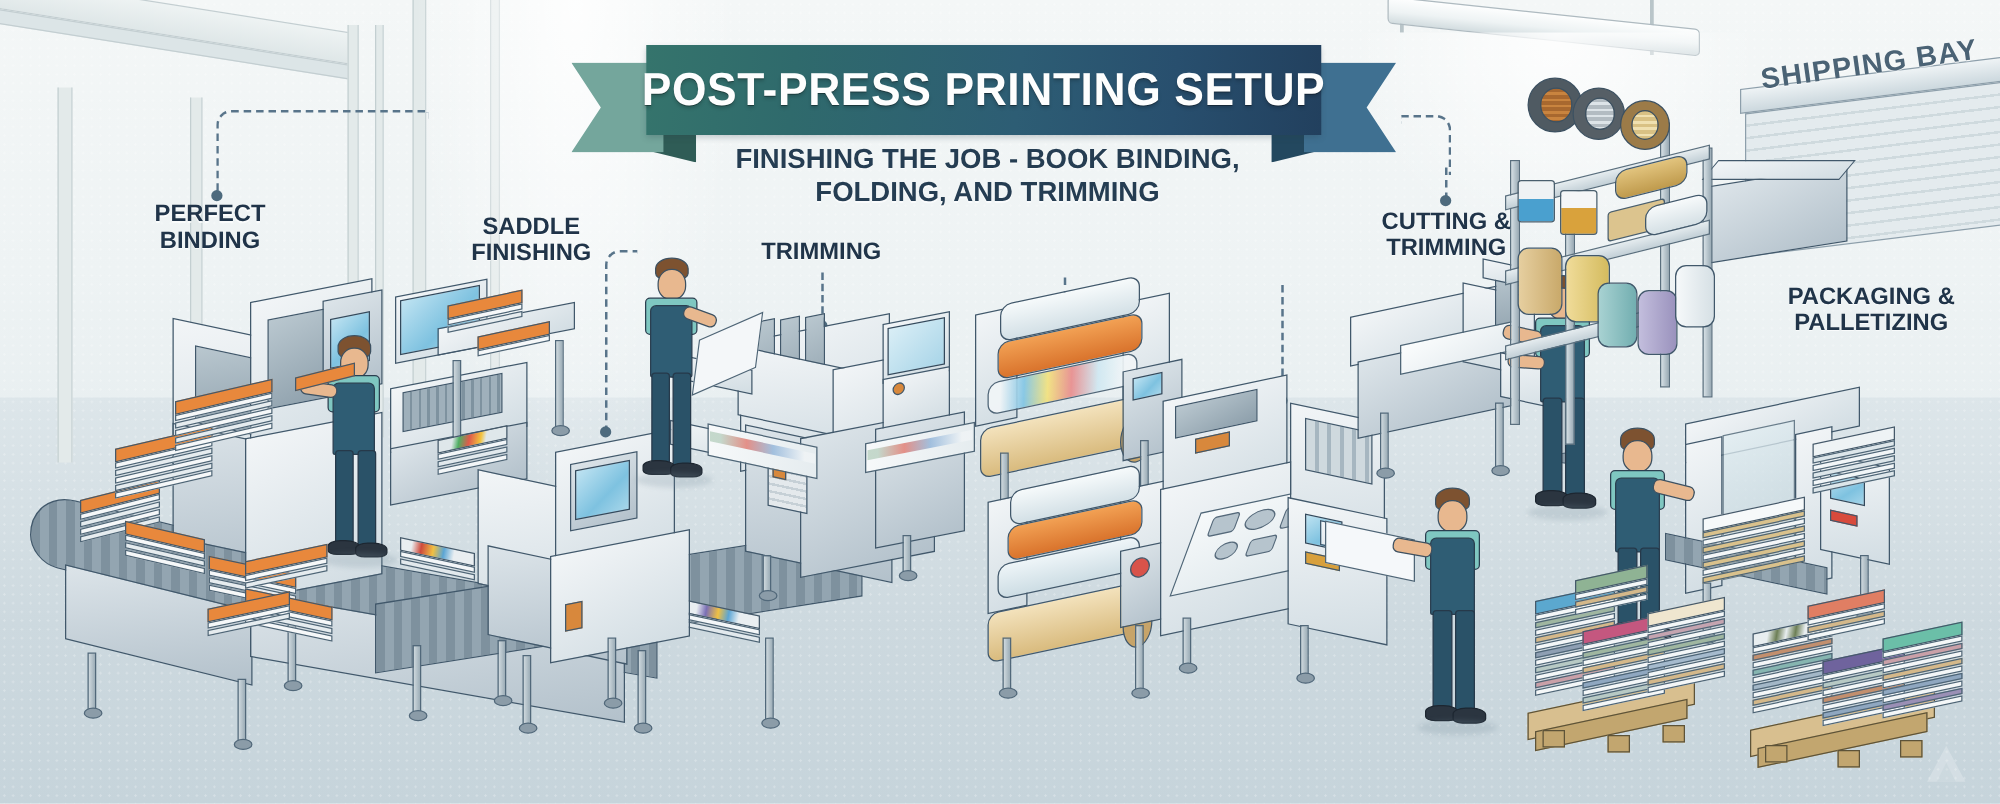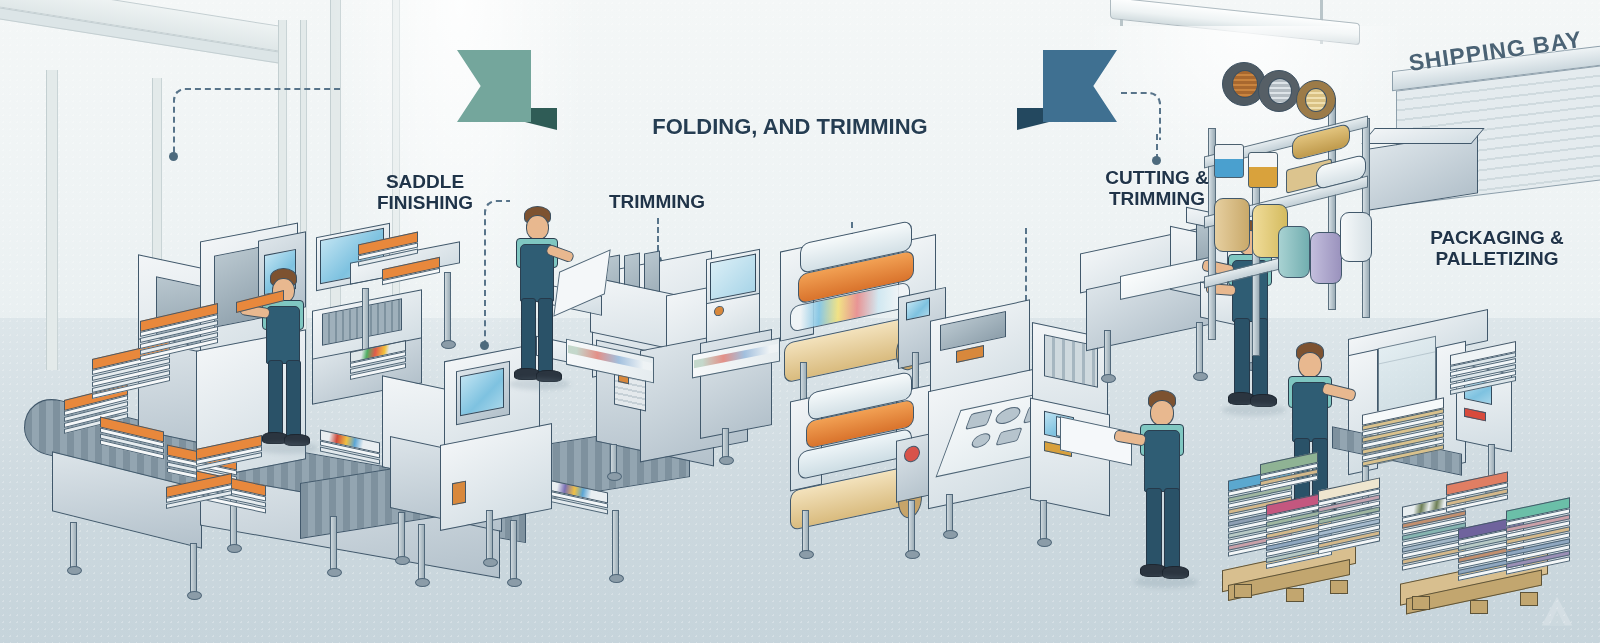--- a/index.html
+++ b/index.html
@@ -685,26 +685,32 @@
     <div class="sheet" style="top:47px;width:64px;background:#f4f7f8;transform:skewY(-12deg);"></div>
     <div class="sheet" style="top:53px;width:64px;background:#9a8fb5;transform:skewY(-12deg);"></div>
     <div class="sheet" style="top:59px;width:64px;background:#f4f7f8;transform:skewY(-12deg);"></div>
   </div>
 
   <div id="banner-wrap">
     <div class="ribbon-fold l"></div>
     <div class="ribbon-fold r"></div>
     <div class="tail left"></div>
     <div class="tail right"></div>
+    <div id="banner">
+      <span id="banner-title">POST-PRESS PRINTING SETUP</span>
+    </div>
   </div>
 
   <div id="subtitle">
+    <div>FINISHING THE JOB - BOOK BINDING,</div>
     <div>FOLDING, AND TRIMMING</div>
   </div>
 
+  <div class="label ctr" style="left:98px;top:162px;width:140px;">PERFECT
+BINDING</div>
   <div class="label ctr" style="left:352px;top:172px;width:146px;">SADDLE
 FINISHING</div>
   <div class="label ctr" style="left:592px;top:192px;width:130px;">TRIMMING</div>
   <div class="label ctr" style="left:1412px;top:228px;width:170px;">PACKAGING &amp;
 PALLETIZING</div>
   <div class="label ctr" style="left:1086px;top:168px;width:142px;">CUTTING &amp;
 TRIMMING</div>
 
   <svg class="watermark" viewBox="0 0 48 48">
     <path d="M8 38 L24 8 L40 38 Z" fill="#ffffff" opacity=".75"></path>

